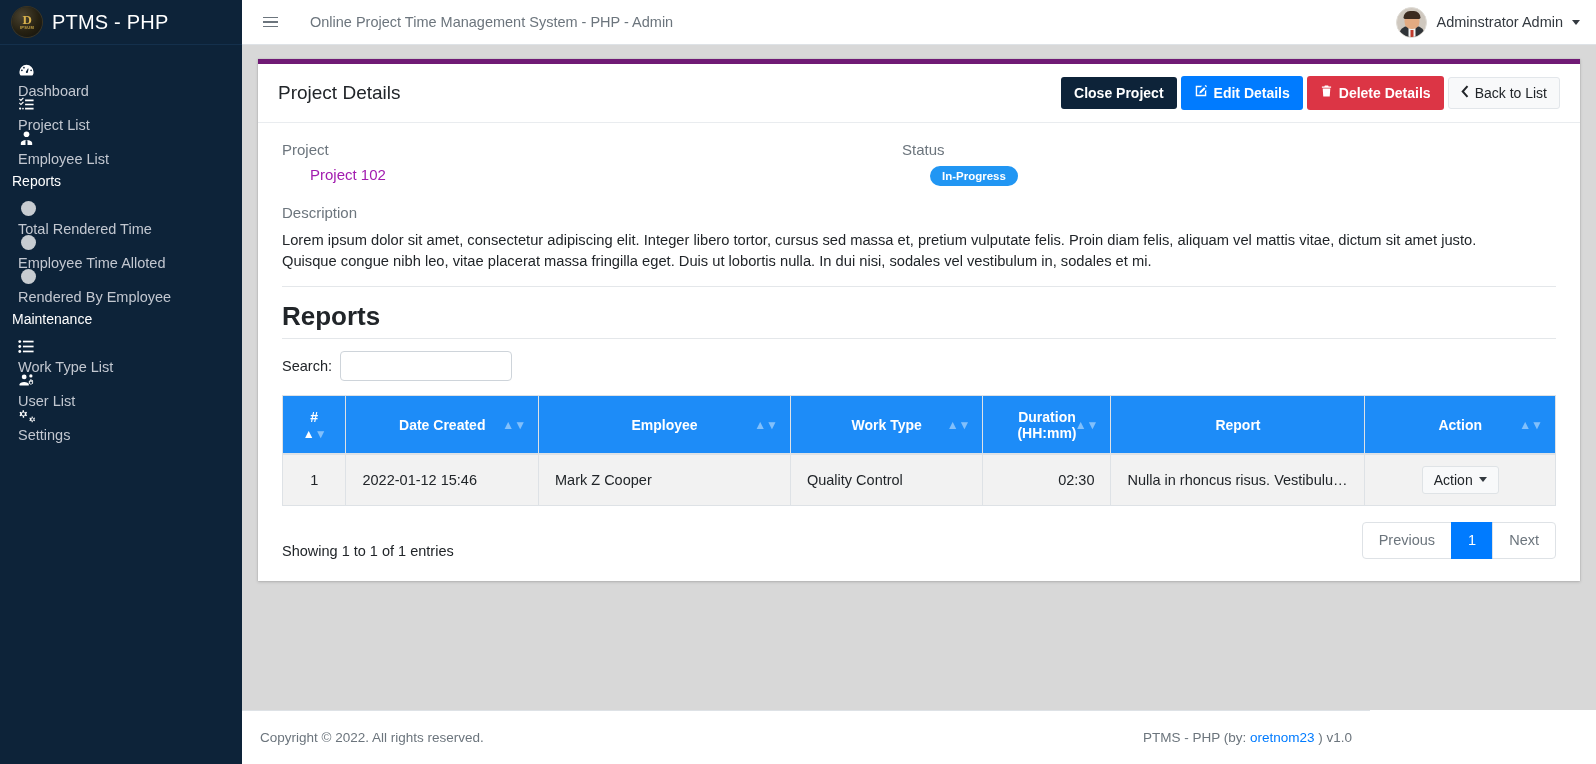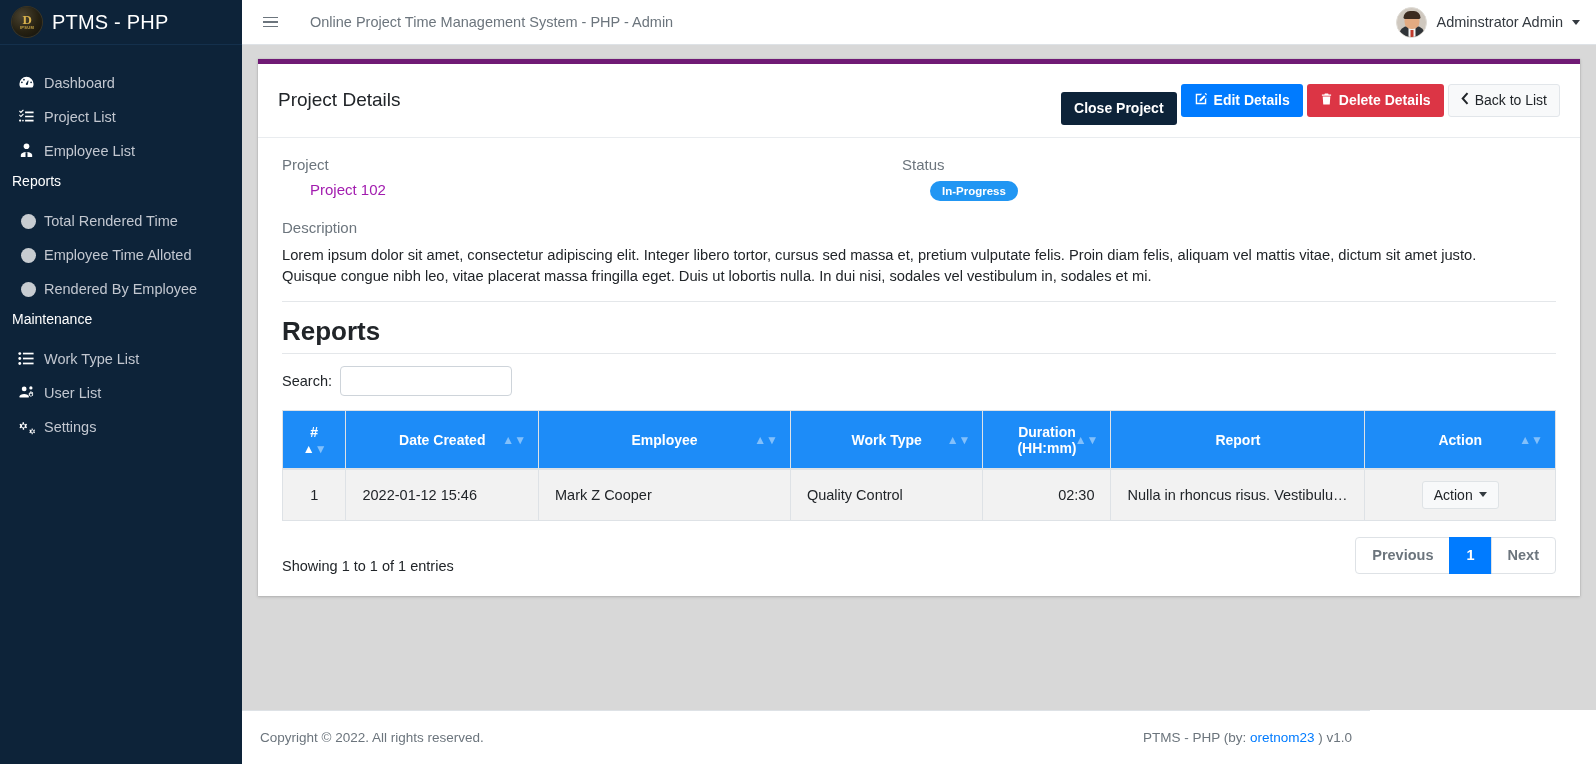--- a/index.html
+++ b/index.html
@@ -47,27 +47,28 @@
     color: #c9a646; font-size: 4px; font-weight: bold;
     line-height: 5px; letter-spacing: .3px;
   }
   .brand-text {
     color: #ffffff; font-size: 20px; letter-spacing: .2px;
     white-space: nowrap;
   }
 
   .nav { padding-top: 12px; }
   .nav-item {
-    display: flex; align-items: flex-end;
+    display: flex; align-items: flex-start;
     height: 34px;
     padding: 0 12px 0 18px;
     color: #c2c7d0;
     font-size: 14.5px;
     cursor: pointer;
     white-space: nowrap;
+    flex-direction: column;
   }
   .nav-icon {
     width: 26px; flex: 0 0 26px;
     display: inline-flex; align-items: center; justify-content: flex-start;
     color: #ffffff;
   }
   .nav-icon svg { display: block; }
   .nav-header {
     color: #ffffff;
     font-size: 14px;
@@ -179,21 +180,21 @@
   .btn {
     display: inline-flex; align-items: center; gap: 6px;
     font-size: 14px;
     padding: 7px 12px;
     border: 1px solid transparent;
     border-radius: 3px;
     cursor: pointer;
     white-space: nowrap;
     line-height: 1.2;
   }
-  .btn-dark { background: #0d2339; color: #fff; font-weight: bold; margin-top: 16px; }
+  .btn-dark { background: #0d2339; color: #fff; font-weight: bold; }
   .btn-primary { background: #007bff; color: #fff; font-weight: bold; }
   .btn-danger { background: #dc3545; color: #fff; font-weight: bold; }
   .btn-light {
     background: #f8f9fa; color: #212529; border-color: #e2e6ea; font-weight: normal;
   }
 
   .card-body { padding: 18px 24px 22px 24px; }
 
   .row-2col { display: flex; }
   .col-left { flex: 0 0 620px; }
@@ -312,21 +313,21 @@
   .btn-action {
     display: inline-flex; align-items: center; gap: 6px;
     background: #f8f9fa; color: #212529;
     border: 1px solid #dfe3e6; border-radius: 3px;
     font-size: 14px; padding: 5px 11px;
     cursor: pointer;
   }
 
   .dt-bottom { display: flex; align-items: flex-end; margin-top: 16px; }
   .dt-info { flex: 1 1 auto; font-size: 14.5px; color: #212529; }
-  .pager { display: flex; font-weight: bold; }
+  .pager { display: flex; }
   .page-link {
     border: 1px solid #dee2e6;
     background: #fff; color: #6c757d;
     font-size: 14.5px;
     padding: 8px 16px;
     margin-left: -1px;
     cursor: pointer;
     line-height: 1.3;
   }
   .page-link:first-child { border-radius: 4px 0 0 4px; margin-left: 0; }

